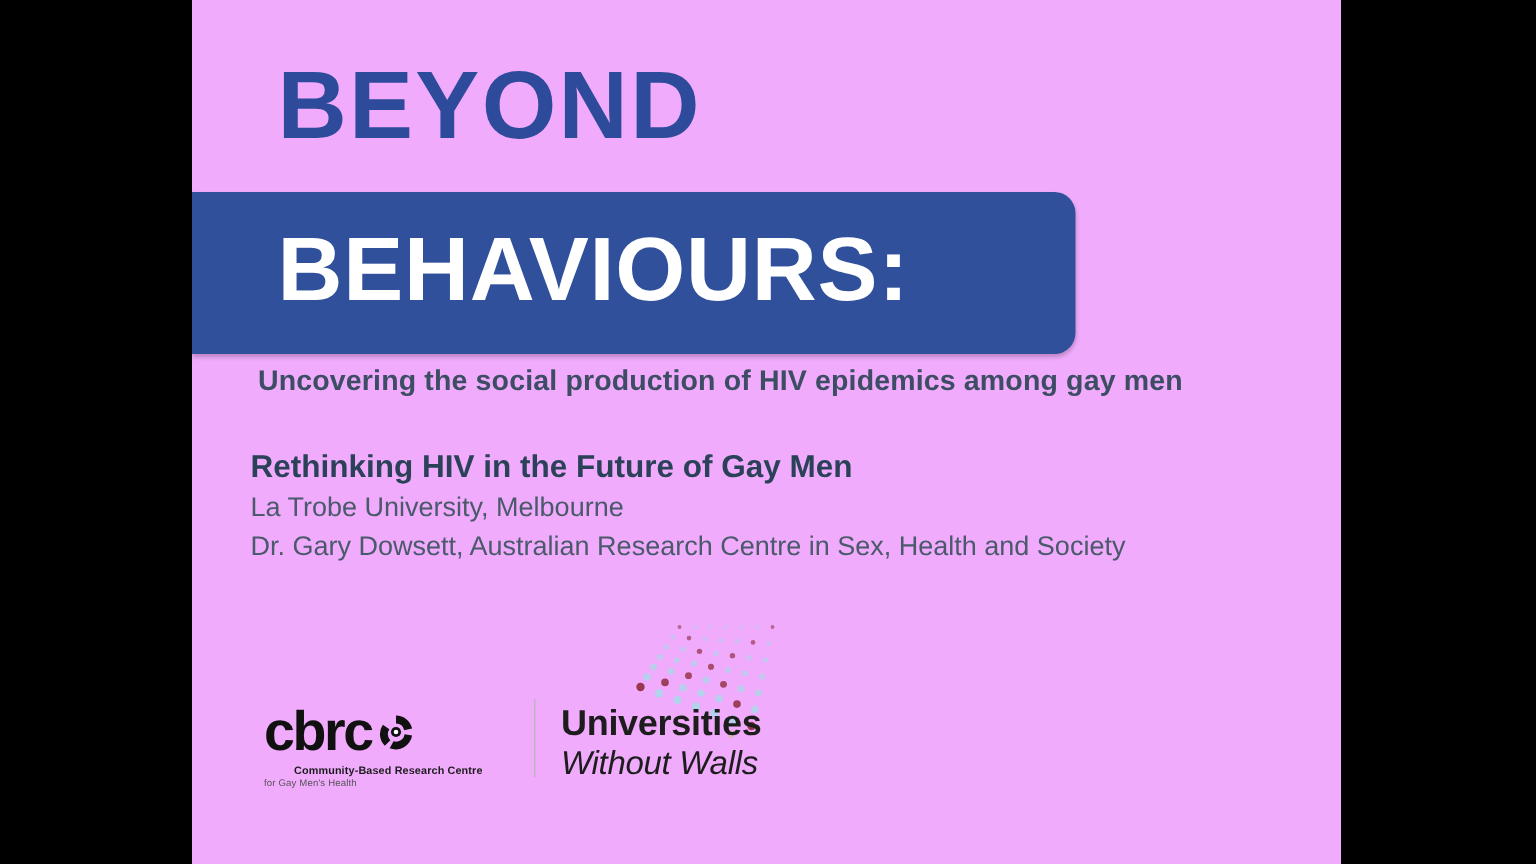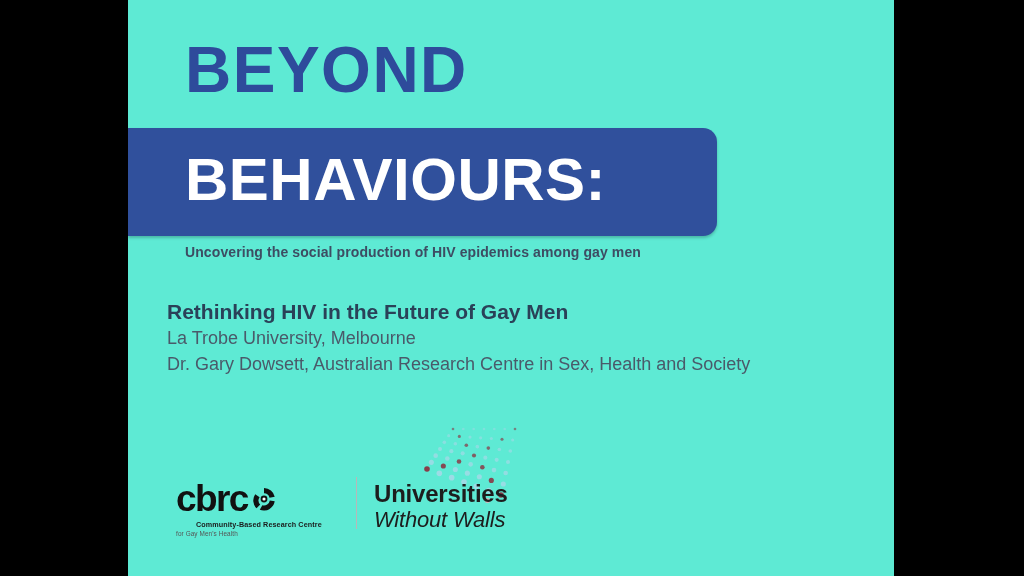--- a/index.html
+++ b/index.html
@@ -21,21 +21,21 @@
     background: #000000;
   }
 
   
   #slide {
     position: absolute;
     left: 128px;
     top: 0px;
     width: 766px;
     height: 576px;
-    background: #5eead4;
+    background: #f0abfc;
     overflow: hidden;
   }
 
   
   #beyond {
     position: absolute;
     left: 57px;
     top: 36px;
     font-size: 64px;
     line-height: 68px;
@@ -65,23 +65,23 @@
     line-height: 70px;
     font-weight: 700;
     letter-spacing: 0.5px;
     color: #ffffff;
     white-space: nowrap;
   }
 
   
   #subtitle {
     position: absolute;
-    left: 57px;
+    left: 44px;
     top: 244px;
-    font-size: 14px;
+    font-size: 19px;
     font-weight: 700;
     color: #3d4d63;
     letter-spacing: 0.1px;
     white-space: nowrap;
   }
 
   
   #textblock {
     position: absolute;
     left: 39px;
@@ -100,21 +100,21 @@
     line-height: 26px;
     font-weight: 400;
     color: #4a5a6a;
     white-space: nowrap;
   }
 
   
   #logos {
     position: absolute;
     left: 0px;
-    top: 425px;
+    top: 414px;
     width: 766px;
     height: 130px;
   }
 
   
   #cbrc-logo {
     position: absolute;
     left: 48px;
     top: 55px;
     width: 170px;

